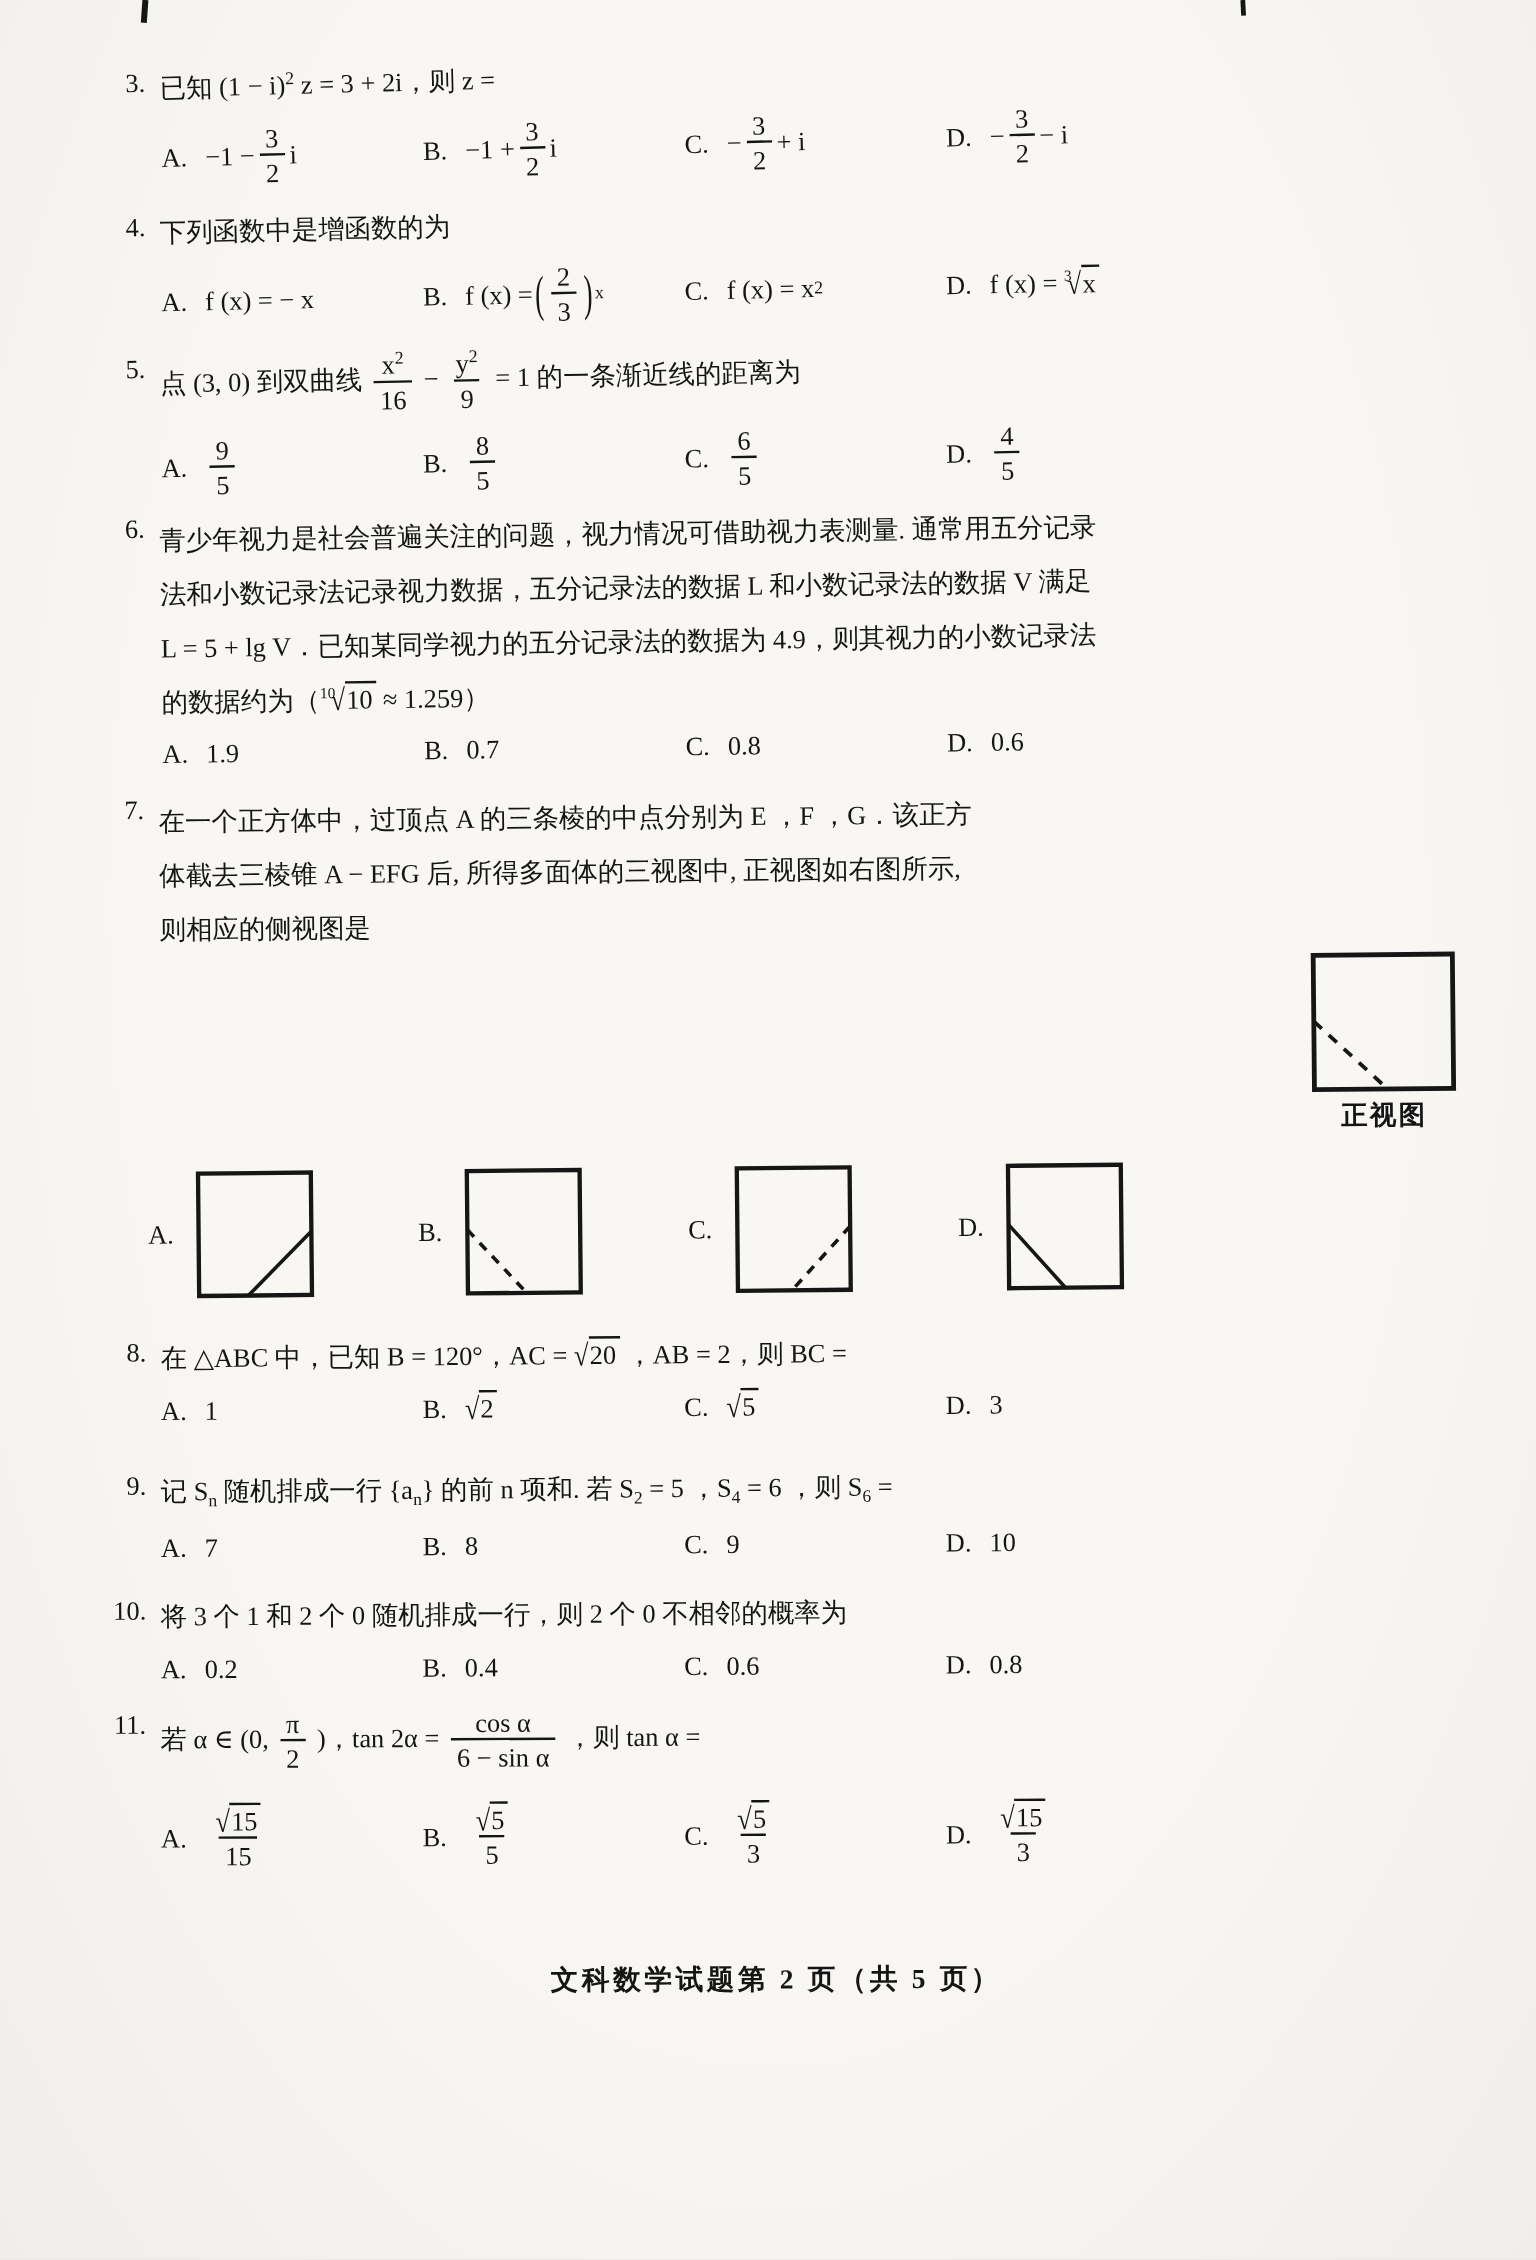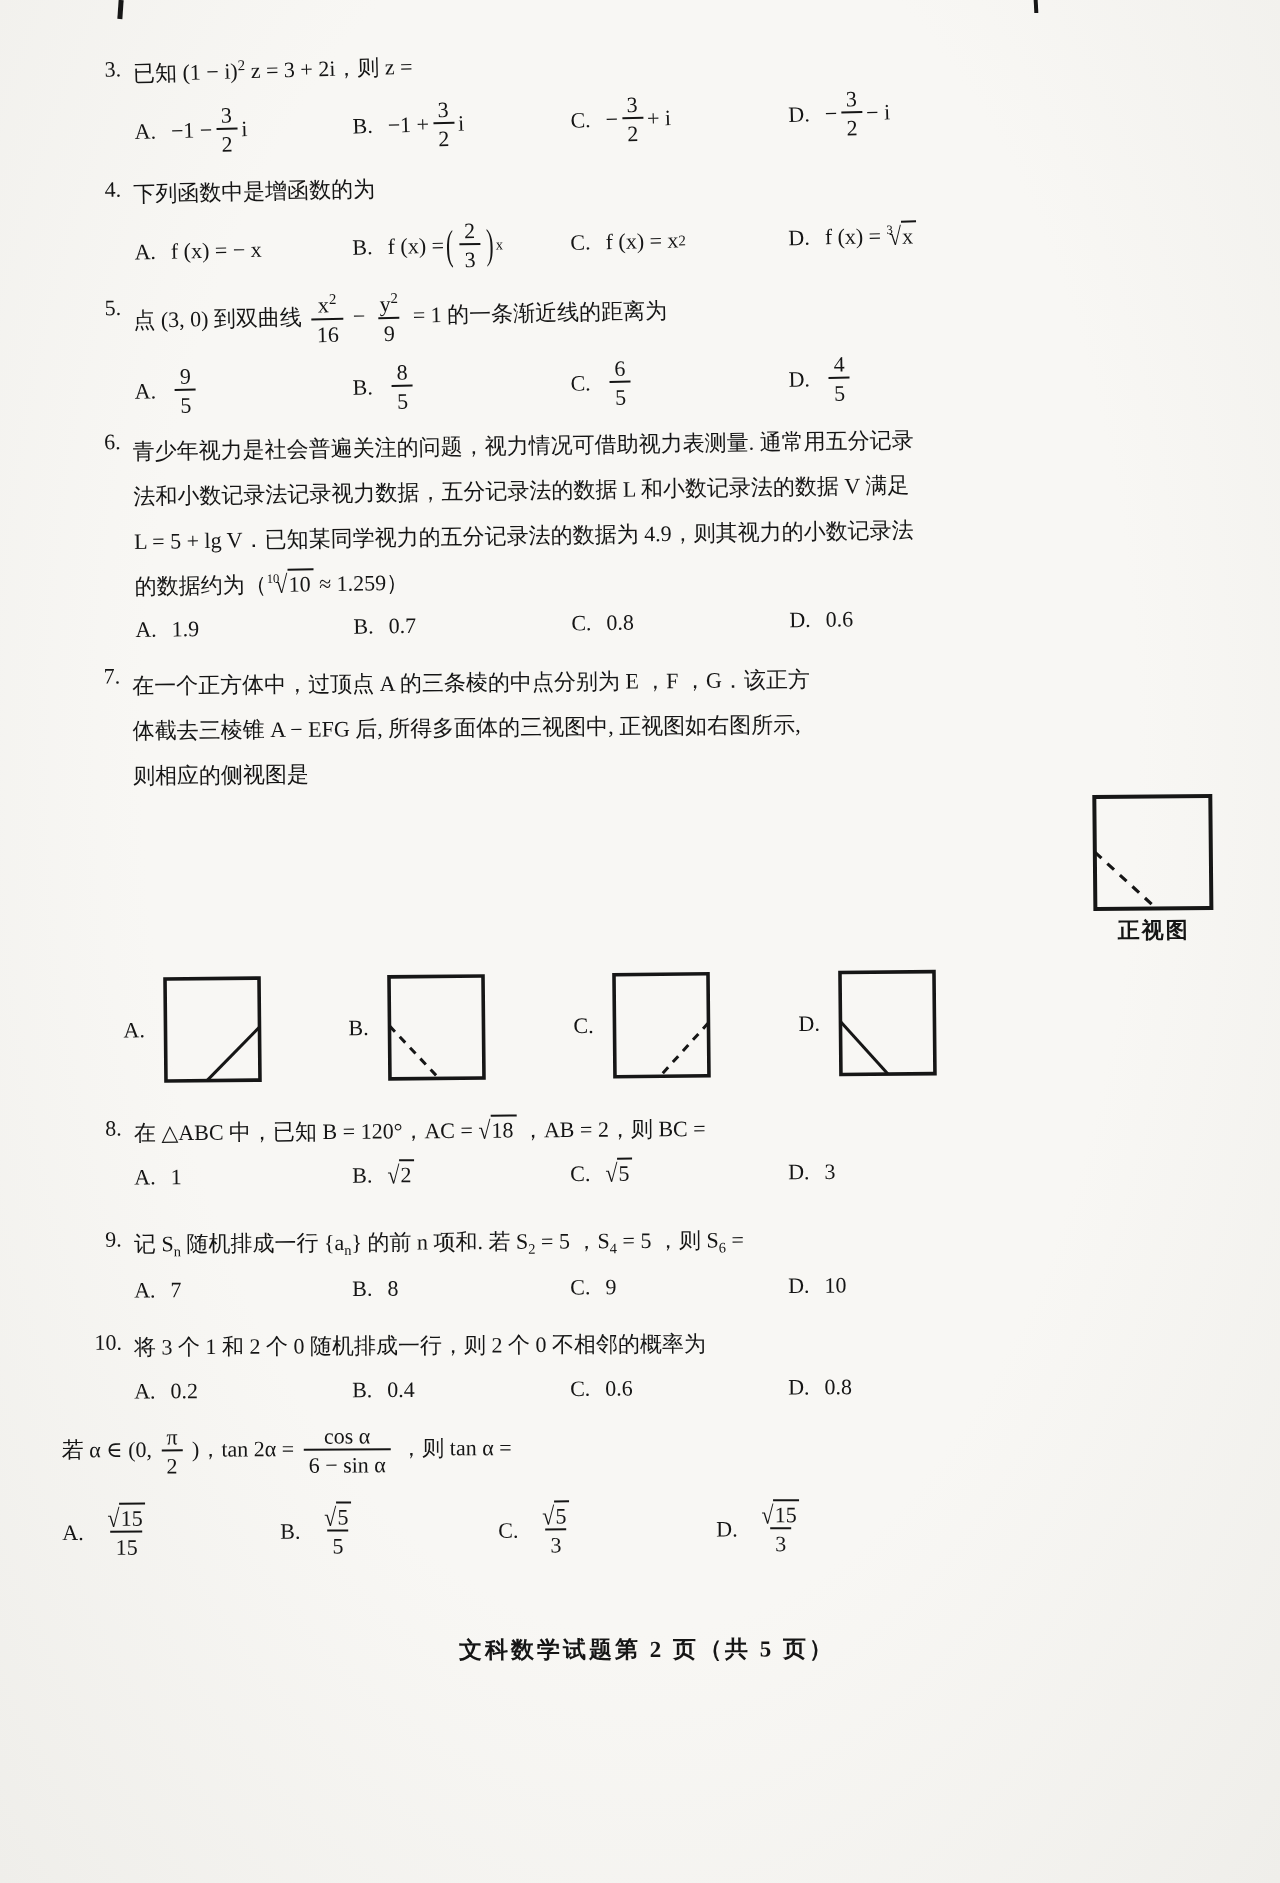--- a/index.html
+++ b/index.html
@@ -277,21 +277,21 @@
         </svg>
         <div class="fig-label">正视图</div>
       </div>
     </section>
 
     <section class="q q8">
       <div class="qnum">8.</div>
       <div class="qbody">
         <div class="stem">
           <span>在 △ABC 中，已知 B = 120°，AC =</span>
-          <span class="sqrt"><span class="sign">√</span><span class="rad">18</span></span>
+          <span class="sqrt"><span class="sign">√</span><span class="rad">20</span></span>
           <span>，AB = 2，则 BC =</span>
         </div>
         <div class="opts">
           <div class="opt">
               <span class="olabel">A.</span>
               <span>1</span>
             </div>
           <div class="opt">
               <span class="olabel">B.</span>
               <span class="sqrt"><span class="sign">√</span><span class="rad">2</span></span>
@@ -305,21 +305,21 @@
               <span>3</span>
             </div>
         </div>
       </div>
     </section>
 
     <section class="q q9">
       <div class="qnum">9.</div>
       <div class="qbody">
         <div class="stem">
-          <span>记 S</span><sub class="sb">n</sub><span> 随机排成一行 {a</span><sub class="sb">n</sub><span>} 的前 n 项和. 若 S</span><sub class="sb">2</sub><span> = 5 ，S</span><sub class="sb">4</sub><span> = 5 ，则 S</span><sub class="sb">6</sub><span> =</span>
+          <span>记 S</span><sub class="sb">n</sub><span> 随机排成一行 {a</span><sub class="sb">n</sub><span>} 的前 n 项和. 若 S</span><sub class="sb">2</sub><span> = 5 ，S</span><sub class="sb">4</sub><span> = 6 ，则 S</span><sub class="sb">6</sub><span> =</span>
         </div>
         <div class="opts">
           <div class="opt">
               <span class="olabel">A.</span>
               <span>7</span>
             </div>
           <div class="opt">
               <span class="olabel">B.</span>
               <span>8</span>
             </div>
@@ -354,20 +354,21 @@
             </div>
           <div class="opt">
               <span class="olabel">D.</span>
               <span>0.8</span>
             </div>
         </div>
       </div>
     </section>
 
     <section class="q q11">
+      <div class="qnum">11.</div>
       <div class="qbody">
         <div class="stem">
           <span>若 α ∈ (0,</span>
           <span class="frac">
               <span class="fnum">π</span>
               <span class="fden">2</span>
             </span>
           <span>)，tan 2α =</span>
           <span class="frac">
               <span class="fnum">cos α</span>

